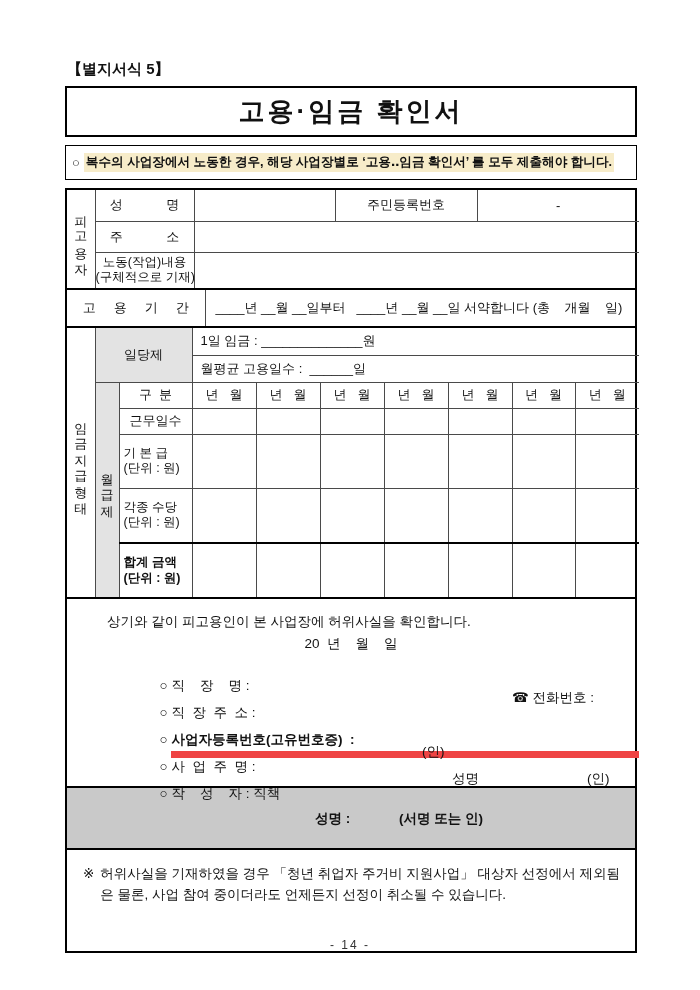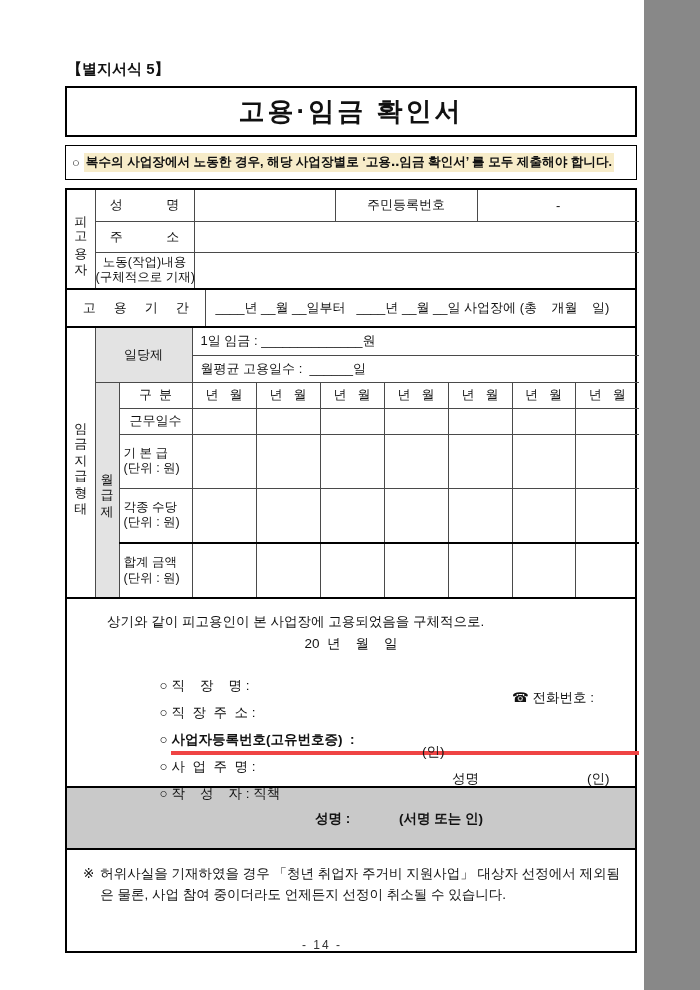--- a/index.html
+++ b/index.html
@@ -1,17 +1,17 @@
 <!DOCTYPE html>
 <html><head>
 <meta charset="utf-8">
 <style>
   html,body{margin:0;padding:0;background:#888;}
   .page{
-    width:644px;height:990px;background:#ffffff;position:relative;
+    width:700px;height:990px;background:#ffffff;position:relative;
     font-family:"Liberation Sans","DejaVu Sans",sans-serif;color:#111;
     overflow:hidden;
   }
   .content{position:absolute;left:65px;top:60px;width:572px;}
 
   .form-label{font-weight:bold;font-size:15px;margin:0 0 7px 2px;}
 
   .title-box{
     border:2px solid #000;height:47px;display:flex;align-items:center;justify-content:center;
     margin-bottom:8px;
@@ -38,21 +38,21 @@
         display:inline-block;font-size:13px;line-height:1;}
   .two-line{line-height:1.25;padding:11px 4px;font-size:12.5px;white-space:pre;}
   .thick-top{border-top:2px solid #000;}
 
   
   .confirm{height:187px;position:relative;font-size:13.5px;}
   .confirm .stmt{padding:14px 0 0 40px;white-space:pre;}
   .confirm .date{text-align:center;margin-top:4px;white-space:pre;}
   .confirm .line{position:relative;margin:9px 0 0 55px;height:18px;white-space:pre;}
   .confirm .abs{position:absolute;top:0;white-space:pre;}
-  .biznum{font-weight:bold;display:inline-block;width:468px;border-bottom:4px solid #ef4444;padding-bottom:2px;}
+  .biznum{font-weight:bold;display:inline-block;width:468px;border-bottom:7px solid #ef4444;padding-bottom:2px;}
 
   
   .pledge{height:62px;background:#c9c9c9;font-weight:bold;font-size:13.5px;padding:10px 0 0 10px;box-sizing:border-box;}
   .pledge .sig{margin:12px 0 0 238px;white-space:pre;}
 
   
   .warning{height:103px;box-sizing:border-box;padding:14px 14px 0 16px;font-size:13.5px;position:relative;}
   .warn-line{display:flex;gap:6px;line-height:1.55;}
   .warn-line .txt{flex:1;}
   .recipient{position:absolute;right:14px;bottom:12px;font-size:19px;font-weight:bold;letter-spacing:1px;}
@@ -108,21 +108,21 @@
 
       <div class="sect">
         <table style="height:36px;">
           <colgroup>
               <col style="width:138px">
               <col style="width:434px">
             </colgroup>
           <tbody>
               <tr>
             <td class="c pre">고     용     기     간</td>
-            <td class="pre" style="padding-left:10px;">____년 __월 __일부터   ____년 __월 __일 사업장에 (총    개월    일)</td>
+            <td class="pre" style="padding-left:10px;">____년 __월 __일부터   ____년 __월 __일 서약합니다 (총    개월    일)</td>
           </tr>
         </tbody>
           </table>
       </div>
 
       <div class="sect">
         <table style="height:206px;">
           <colgroup>
             <col style="width:28px">
               <col style="width:24px">
@@ -180,37 +180,37 @@
             <td class="two-line">각종 수당
 (단위 : 원)</td>
             <td></td>
                 <td></td>
             <td></td>
                 <td></td>
             <td></td>
                 <td></td>
             <td></td>
           </tr>
-          <tr style="height:32px;">
+          <tr style="height:32px;font-weight:bold;">
             <td class="two-line thick-top">합계 금액
 (단위 : 원)</td>
             <td class="thick-top"></td>
                 <td class="thick-top"></td>
             <td class="thick-top"></td>
                 <td class="thick-top"></td>
             <td class="thick-top"></td>
                 <td class="thick-top"></td>
             <td class="thick-top"></td>
           </tr>
         </tbody>
           </table>
       </div>
 
       <div class="sect confirm">
-        <div class="stmt">상기와 같이 피고용인이 본 사업장에 고용되었음을 구체적으로.</div>
+        <div class="stmt">상기와 같이 피고용인이 본 사업장에 허위사실을 확인합니다.</div>
         <div class="date">20  년    월    일</div>
         <div class="line">
           <span>○</span>&nbsp;<span>직    장    명 :</span>
         </div>
         <div class="line">
           <span>○</span>&nbsp;<span>직  장  주  소 :</span>
           <span class="abs" style="left:390px;"><span>☎</span> <span>전화번호 :</span></span>
         </div>
         <div class="line">
           <span>○</span>&nbsp;<span class="biznum">사업자등록번호(고유번호증)  :</span>

